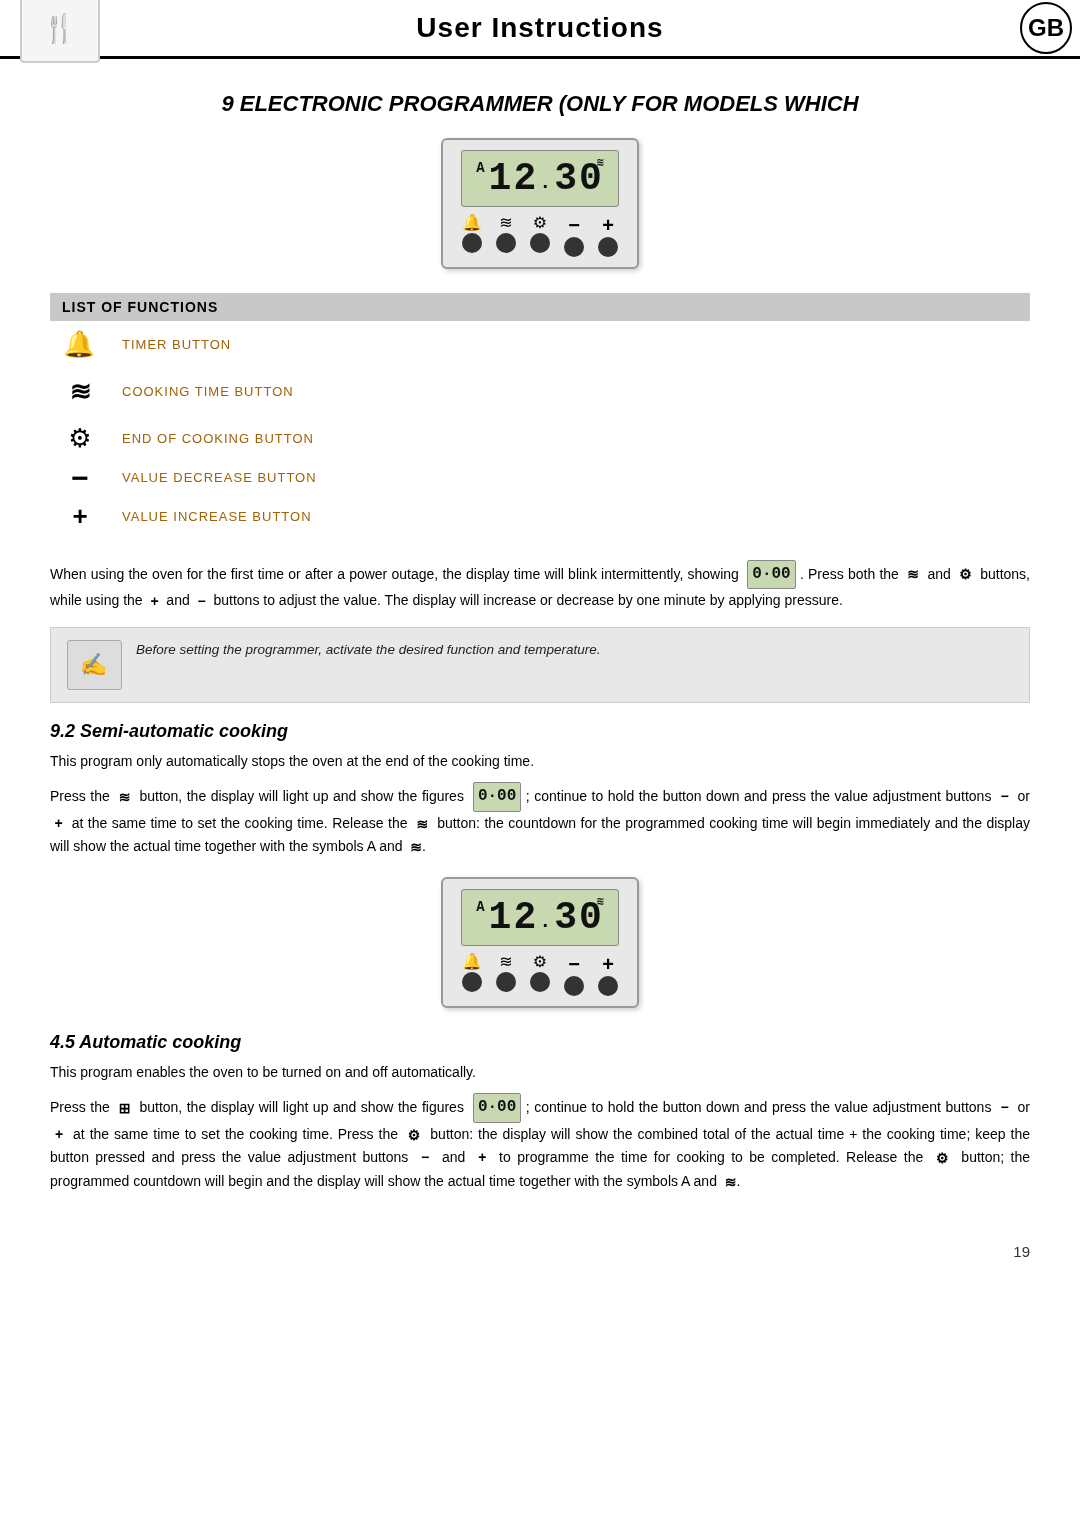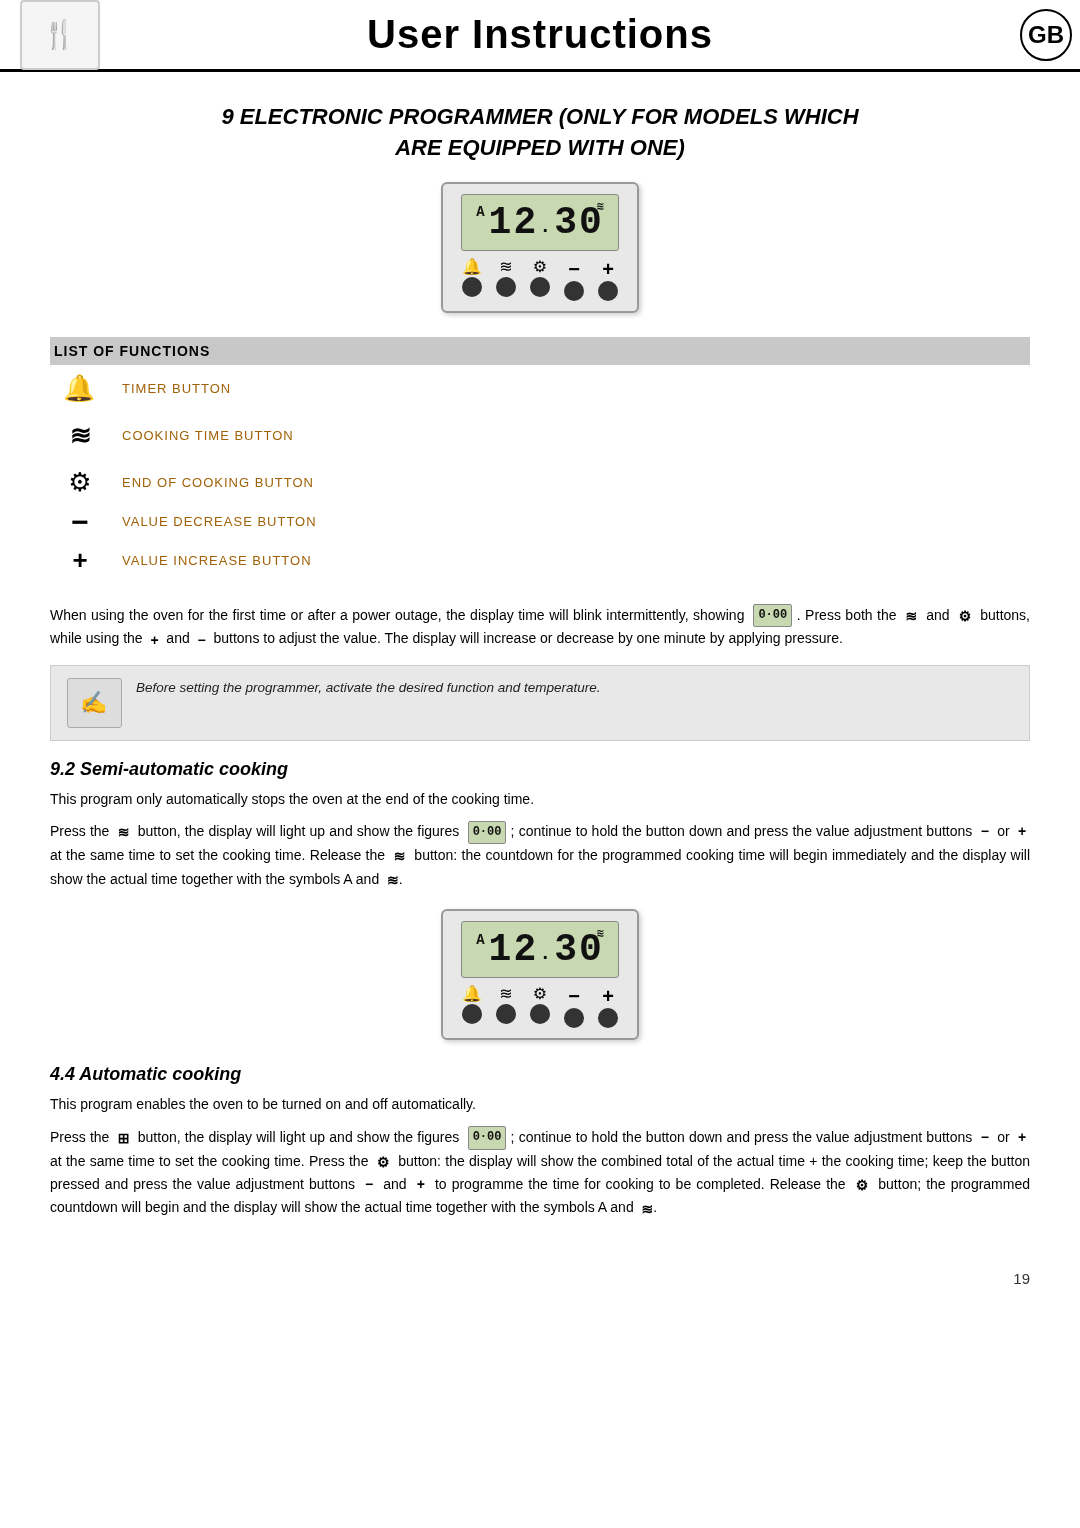--- a/index.html
+++ b/index.html
@@ -29,21 +29,21 @@
       height: 70px;
       border: 2px solid #ccc;
       display: flex;
       align-items: center;
       justify-content: center;
       font-size: 28px;
       background: #f5f5f5;
       border-radius: 4px;
     }
     .header-title {
-      font-size: 40px;
+      font-size: 28px;
       font-weight: bold;
       letter-spacing: 1px;
     }
     .header-gb {
       position: absolute;
       right: 8px;
       width: 52px;
       height: 52px;
       border: 2px solid #000;
       border-radius: 50%;
@@ -141,21 +141,21 @@
     
     .functions-table {
       width: 100%;
       border-collapse: collapse;
       margin-bottom: 20px;
     }
     .functions-table .header-row {
       background: #c8c8c8;
     }
     .functions-table .header-row td {
-      padding: 6px 4px;
+      padding: 6px 12px;
       font-weight: bold;
       font-size: 14px;
       letter-spacing: 1px;
     }
     .functions-table .func-row td {
       padding: 8px 12px;
       vertical-align: middle;
     }
     .func-icon {
       font-size: 22px;
@@ -214,21 +214,21 @@
       color: #222;
     }
 
     
     .inline-display {
       display: inline-block;
       background: #c8d8b0;
       border: 1px solid #888;
       border-radius: 2px;
       font-family: 'Courier New', monospace;
-      font-size: 12px;
+      font-size: 16px;
       padding: 1px 4px;
       color: #111;
       vertical-align: middle;
       font-weight: bold;
     }
 
     .inline-btn {
       display: inline-block;
       font-size: 14px;
       font-weight: bold;
@@ -253,21 +253,20 @@
   <h1 class="header-title">User Instructions</h1>
   <div class="header-gb">
     <span>GB</span>
   </div>
 </div>
 
 <div class="content">
 
   <div class="section-heading">
     <div>9   ELECTRONIC PROGRAMMER (ONLY FOR MODELS WHICH</div>
-    <div>ARE EQUIPPED WITH ONE)</div>
   </div>
 
   <div class="display-container">
     <div class="timer-display">
       <div class="timer-screen">
         <span class="superscript">A</span>
         <span>1</span>
         <span>2</span>
         <span class="dot-middle">.</span>
         <span>3</span>
@@ -378,21 +377,21 @@
           <div class="btn-circle"></div>
         </div>
         <div class="timer-btn">
           <span class="btn-icon" style="font-size:20px;font-weight:bold;">+</span>
           <div class="btn-circle"></div>
         </div>
       </div>
     </div>
   </div>
 
-  <div class="sub-heading">4.4   Automatic cooking</div>
+  <div class="sub-heading">4.5   Automatic cooking</div>
   <p class="body-text">This program enables the oven to be turned on and off automatically.</p>
   <p class="body-text">
     Press the &nbsp;<span class="inline-btn">⊞</span>&nbsp; button, the display will light up and show the figures &nbsp;<span class="inline-display">0·00</span>&nbsp;; continue to hold the button
     down <span>and</span> press the value adjustment buttons &nbsp;<b>−</b>&nbsp; or &nbsp;<b>+</b>&nbsp; at the same time to set the cooking time.
     Press the &nbsp;<span class="inline-btn">⚙</span>&nbsp; button: the display will show the combined total of the actual time + the cooking time;
     keep the button pressed and press the value adjustment buttons &nbsp;<b>−</b>&nbsp; <span>and</span> &nbsp;<b>+</b>&nbsp; to programme the time
     for cooking to be completed. Release the &nbsp;<span class="inline-btn">⚙</span>&nbsp; button; the programmed countdown will begin and the
     display will show the actual time together with the symbols A and &nbsp;<span class="inline-btn">≋</span>.
   </p>
 

